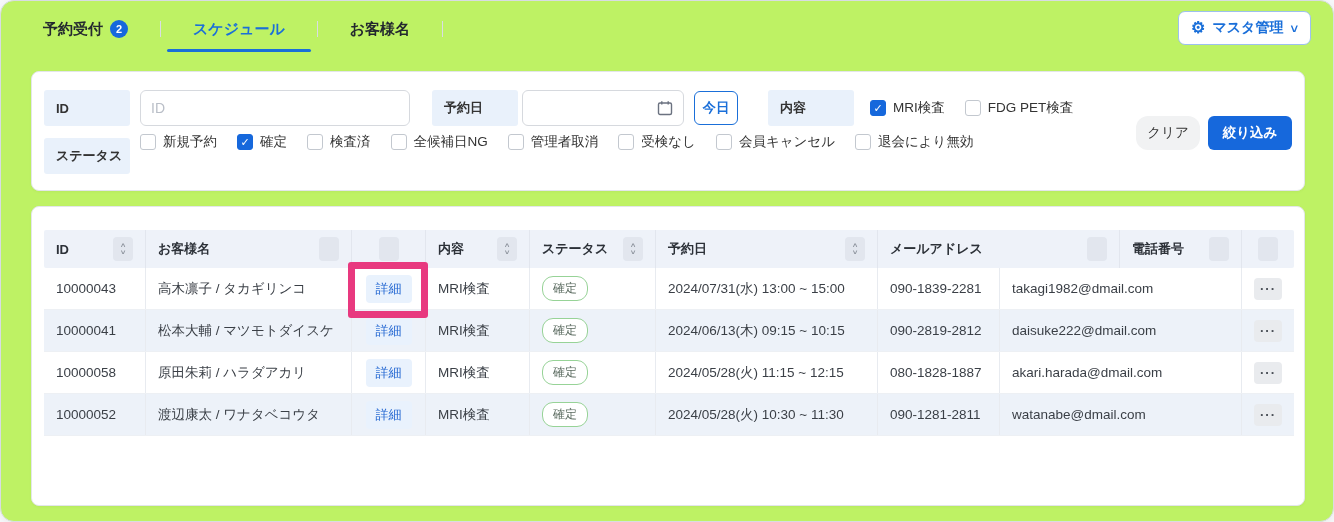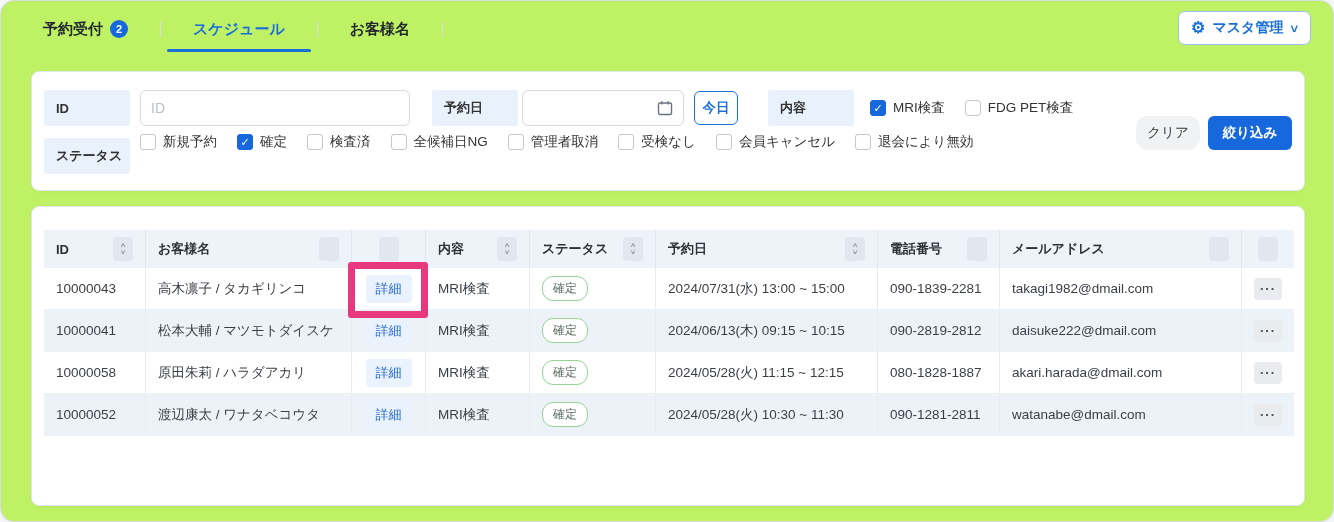--- a/index.html
+++ b/index.html
@@ -210,30 +210,30 @@
   </div>
 
   <div class="th c5">
     <span>予約日</span>
     <span class="sort-box">
       <span>˄</span>
       <span>˅</span>
     </span>
   </div>
 
+  <div class="th c7">
+    <span>メールアドレス</span>
+    <span class="sort-box" hidden="">
+      <span></span>
+      <span></span>
+    </span>
+  </div>
+
   <div class="th c6">
     <span>電話番号</span>
-    <span class="sort-box" hidden="">
-      <span></span>
-      <span></span>
-    </span>
-  </div>
-
-  <div class="th c7">
-    <span>メールアドレス</span>
     <span class="sort-box" hidden="">
       <span></span>
       <span></span>
     </span>
   </div>
 
   <div class="th c8">
     <span></span>
     <span class="sort-box" hidden="">
       <span></span>

